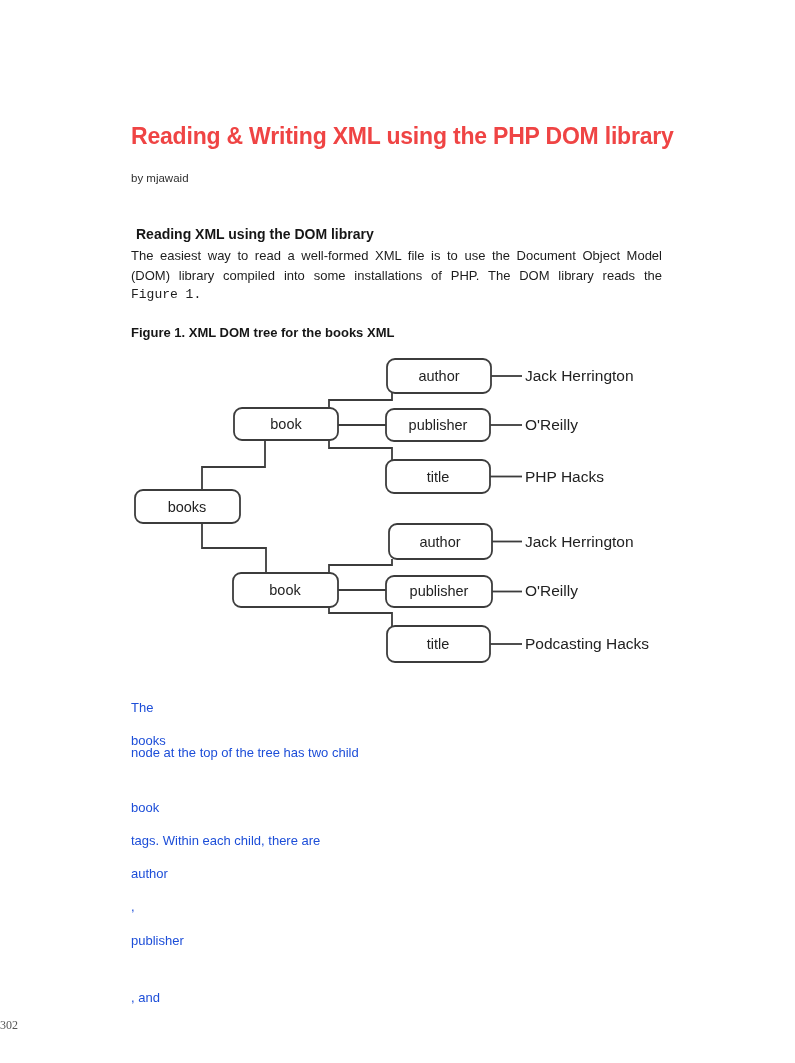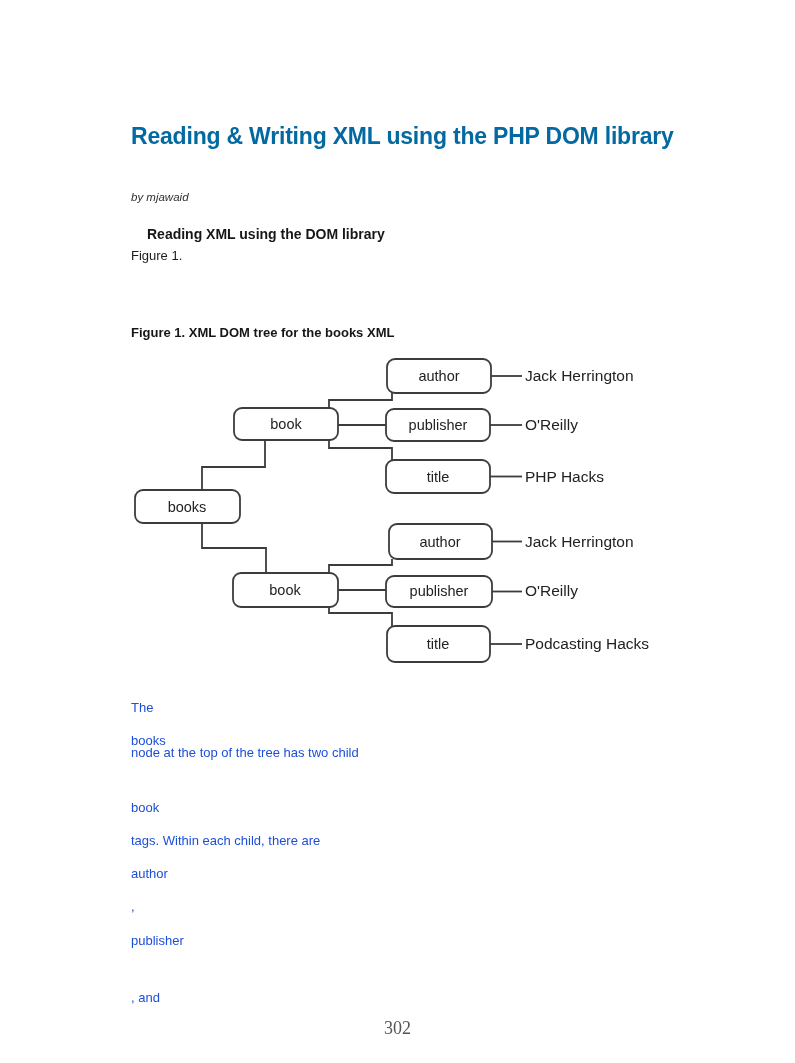--- a/index.html
+++ b/index.html
@@ -8,36 +8,36 @@
     background: #ffffff;
     font-family: "Liberation Sans", "DejaVu Sans", sans-serif;
     color: #1b1b1b;
     position: relative;
     overflow: hidden;
   }
   .abs { position: absolute; }
   .doc-title {
     left: 131px; top: 97px; width: 575px;
     font-size: 23px; font-weight: 700; line-height: 31.5px;
-    letter-spacing: -0.2px; color: #0369a1; margin-top: 24px;
+    letter-spacing: -0.2px; color: #ef4444; margin-top: 24px;
   }
   .byline {
-    left: 131px; top: 191px; width: 300px;
-    font-size: 11.5px; font-style: italic; color: #303030;
+    left: 131px; top: 172px; width: 300px;
+    font-size: 11.5px; color: #303030;
   }
   .section-heading {
-    left: 147px; top: 214px; width: 531px;
+    left: 136px; top: 214px; width: 531px;
     font-size: 14px; font-weight: 700; color: #161616;
   }
   .para {
     left: 131px; top: 246px; width: 531px;
     font-size: 13px; line-height: 19.7px; color: #1d1d1d;
   }
   .para-line { text-align: justify; text-align-last: justify; }
-  .para-line.last { text-align: center; text-align-last: left; }
+  .para-line.last { text-align: center; text-align-last: left; font-family: Liberation Mono, monospace; }
   .figure-caption {
     left: 131px; top: 325px; width: 531px;
     font-size: 13px; font-weight: 700; color: #161616;
   }
   .diagram { left: 131px; top: 352px; }
   .diagram svg { display: block; }
   .node-box { fill: #ffffff; stroke: #3c3c3c; stroke-width: 1.8; }
   .conn { fill: none; stroke: #3c3c3c; stroke-width: 1.8; }
   .node-label {
     font-family: "Liberation Sans", "DejaVu Sans", sans-serif;
@@ -46,35 +46,37 @@
   .leaf-value {
     font-family: "Liberation Sans", "DejaVu Sans", sans-serif;
     font-size: 15.5px; fill: #222222; text-anchor: start;
   }
   .fragment {
     left: 131px; width: 531px;
     font-size: 13px; line-height: 17px; color: #1d4ed8;
   }
   .page-number {
     left: 0; top: 1018px; width: 795px;
-    text-align: center;
+    text-align: left;
     font-family: "Liberation Serif", "DejaVu Serif", serif;
-    font-size: 18px; color: #555555;
+    font-size: 12px; color: #555555;
   }
 </style>
 </head>
 <body>
 
 <h1 class="abs doc-title">Reading &amp; Writing XML using the PHP DOM library</h1>
 
 <div class="abs byline">by mjawaid</div>
 
 <h2 class="abs section-heading">Reading XML using the DOM library</h2>
 
 <div class="abs para">
+  <div class="para-line">The easiest way to read a well-formed XML file is to use the Document Object Model</div>
+  <div class="para-line">(DOM) library compiled into some installations of PHP. The DOM library reads the</div>
   <div class="para-line last">Figure 1.</div>
 </div>
 
 <div class="abs figure-caption">Figure 1. XML DOM tree for the books XML</div>
 
 <div class="abs diagram">
   <svg width="540" height="318" viewBox="0 0 540 318">
 
     <path class="conn" d="M71,138 V115 H134 V88"></path>
     <path class="conn" d="M71,171 V196 H135 V221"></path>

